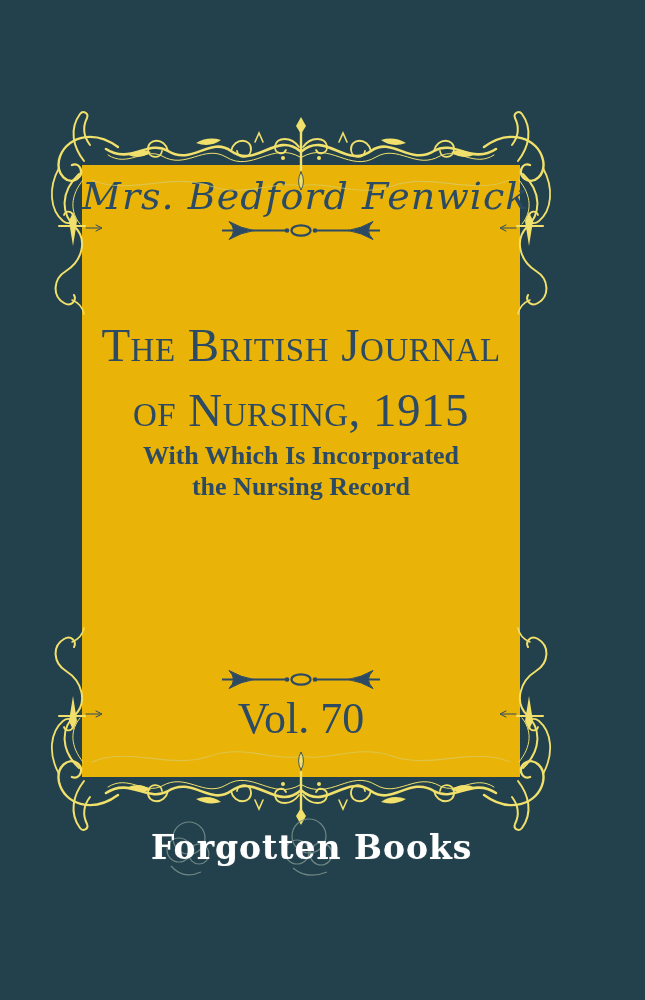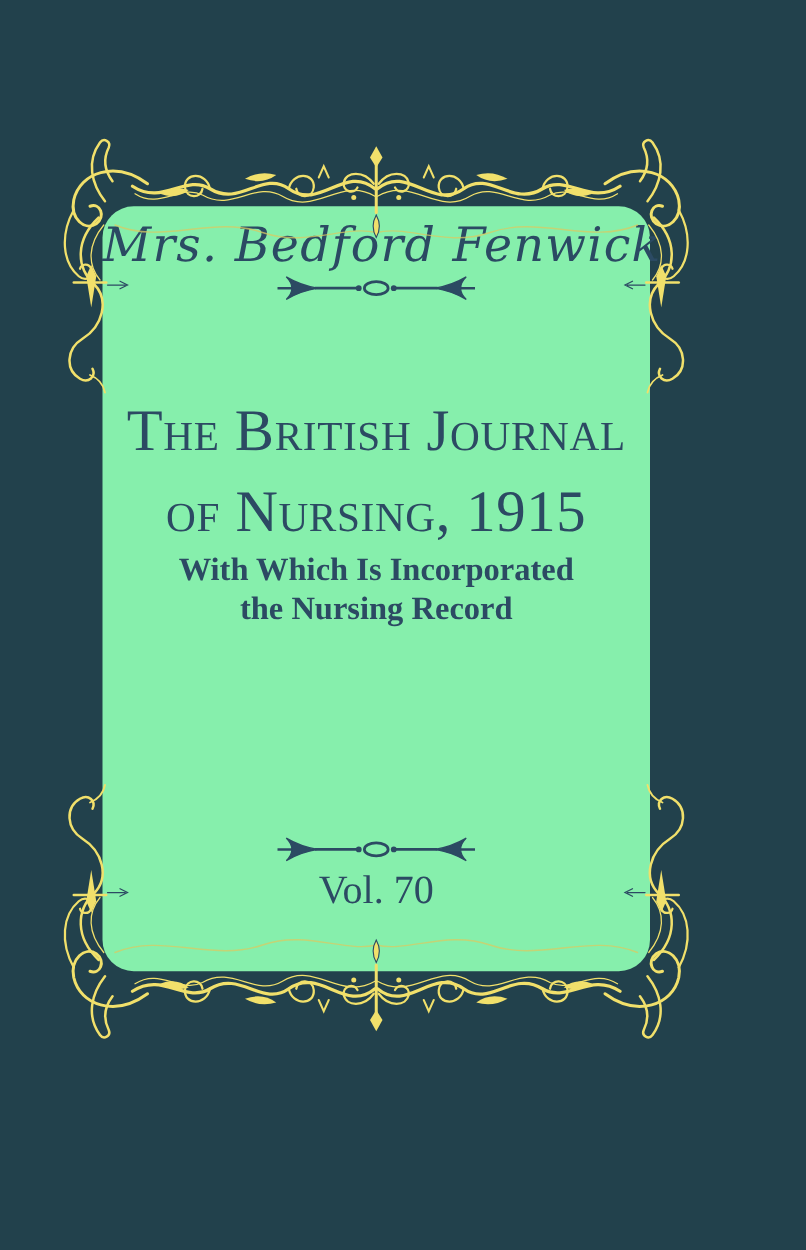--- a/index.html
+++ b/index.html
@@ -9,22 +9,21 @@
     background:#22414c;
     overflow:hidden;
     font-family:"Liberation Serif", serif;
   }
   
   .frame-svg{position:absolute;left:0;top:0;width:645px;height:1000px;pointer-events:none;}
   
   .cover{
     position:absolute;
     left:82px;top:165px;width:438px;height:612px;
-    background:#86efac;
-    border-radius:25px;
+    background:#eab308;
   }
   .author{
     position:absolute;left:0;top:9px;width:100%;
     text-align:center;
     font-family:"DejaVu Serif", serif;
     font-style:italic;
     font-weight:500;
     font-size:38px;
     letter-spacing:1px;
     color:#2b4a63;
@@ -50,21 +49,21 @@
     font-family:"Liberation Serif", serif;
     font-weight:600;
     font-size:26px;
     line-height:1.18;
     color:#2c4a63;
   }
   .volume{
     position:absolute;left:0;top:528px;width:100%;
     text-align:center;
     font-family:"Liberation Serif", serif;
-    font-size:32px;
+    font-size:44px;
     color:#2c4a63;
   }
   
   .logo{
     position:absolute;left:301px;top:816px;
     transform:translateX(-50%);
     width:300px;height:70px;
   }
   .logo-flourish{position:absolute;left:0;top:0;width:300px;height:70px;}
   .logo-text{
@@ -166,14 +165,29 @@
       </g>
     </defs>
     <use href="#qTL"></use>
     <use href="#qTL" transform="translate(602 0) scale(-1 1)"></use>
     <use href="#qTL" transform="translate(0 942) scale(1 -1)"></use>
     <use href="#qTL" transform="translate(602 942) scale(-1 -1)"></use>
     <use href="#fleurTop"></use>
     <use href="#fleurTop" transform="translate(0 942) scale(1 -1)"></use>
   </svg>
 
+  <div class="logo">
+    <svg class="logo-flourish" viewBox="0 0 300 70">
+      <g stroke="#7d928d" fill="none" stroke-width="1.2" opacity="0.85">
+        <circle cx="38" cy="22" r="16"></circle>
+        <circle cx="28" cy="34" r="12"></circle>
+        <circle cx="48" cy="38" r="10"></circle>
+        <path d="M20 50 q 12 14 30 6"></path>
+        <circle cx="158" cy="20" r="17"></circle>
+        <circle cx="146" cy="36" r="12"></circle>
+        <circle cx="170" cy="38" r="11"></circle>
+        <path d="M142 52 q 14 12 34 4"></path>
+      </g>
+    </svg>
+    <div class="logo-text">Forgotten Books</div>
+  </div>
 
 </div>
 
 </body></html>

